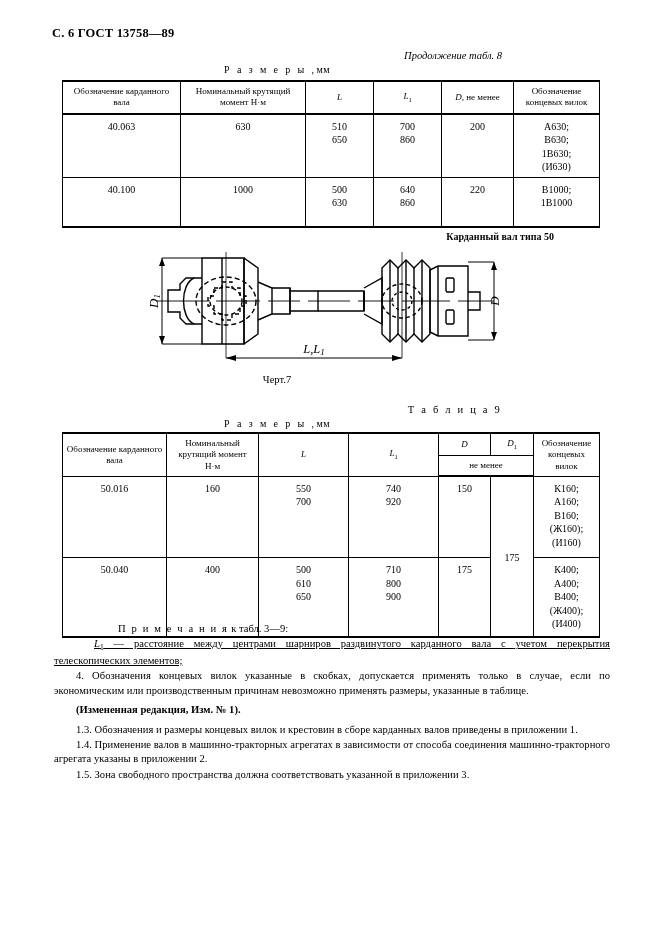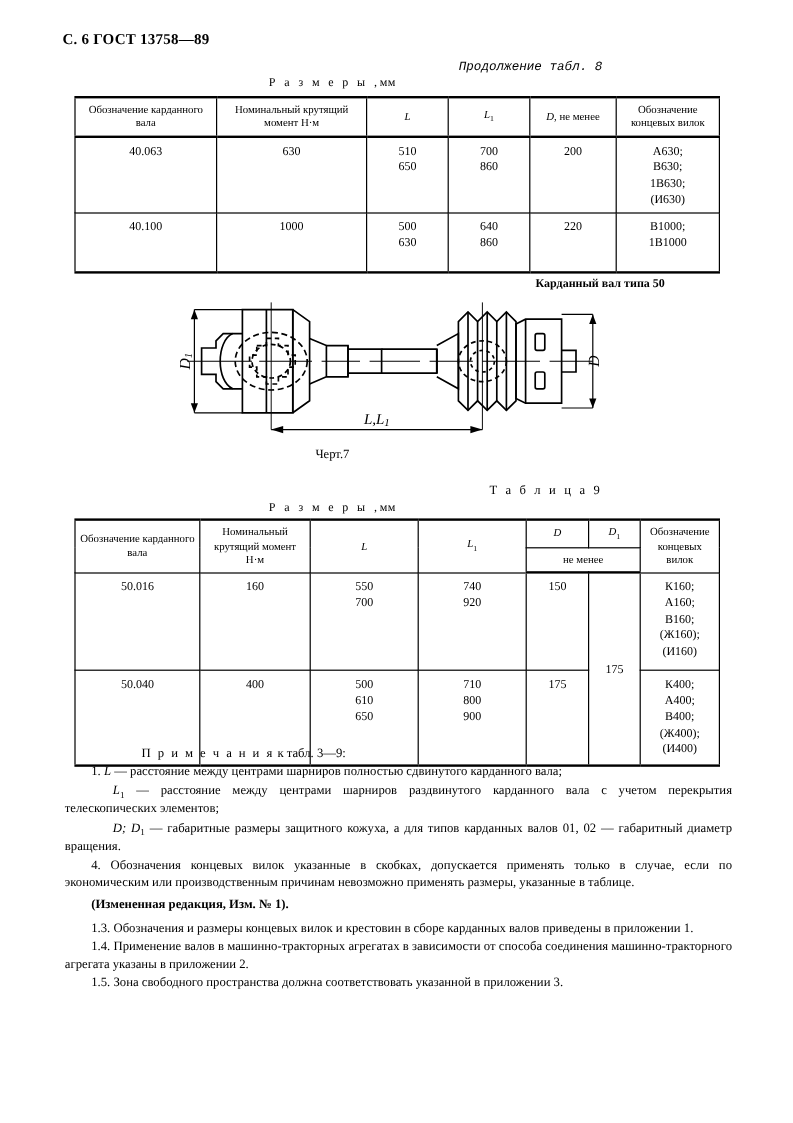--- a/index.html
+++ b/index.html
@@ -33,21 +33,20 @@
     letter-spacing: 0.2px;
     white-space: nowrap;
   }
   .cont-label {
     position: absolute;
     right: 52px;
     top: 50px;
     font-size: 10.5px;
     font-style: italic;
     white-space: nowrap;
-    font-family: Liberation Mono, monospace;
   }
   .table-label {
     position: absolute;
     right: 52px;
     font-size: 10.5px;
     letter-spacing: 2.2px;
     white-space: nowrap;
   }
   .dims-caption {
     position: absolute;
@@ -144,21 +143,21 @@
     top: 622px;
     width: 556px;
     font-size: 10.6px;
     line-height: 1.36;
     text-align: justify;
   }
   .notes p {
     margin: 0 0 1px 0;
   }
   .notes p.ind { text-indent: 22px; }
-  .notes p.ind2 { text-indent: 40px; }
+  .notes p.ind2 { text-indent: 40px; text-decoration: underline; }
   .notes .spaced { letter-spacing: 1.6px; margin-left: 42px; }
   .notes .bold { font-weight: bold; }
   .notes .mt { margin-top: 5px; }
 </style>
 </head>
 <body>
 
 <div class="page">
 
   <div class="page-header">С. 6 ГОСТ 13758—89</div>
@@ -349,25 +348,23 @@
         <td class="ml">710<br>800<br>900</td>
         <td>175</td>
         <td class="ml">К400;<br>А400;<br>В400;<br>(Ж400);<br>(И400)</td>
       </tr>
     </tbody>
   </table>
 
   <div class="notes">
     <p class="ind"><span class="spaced">П р и м е ч а н и я</span><span> к табл. 3—9:</span></p>
 
-    <p class="ind"><span>1. </span><span class="ital">L</span><span> — расстояние между центрами шарниров полностью сдвинутого карданного вала;</span></p>
 
     <p class="ind2"><span class="ital">L<span class="sub">1</span></span><span> — расстояние между центрами шарниров раздвинутого карданного вала с учетом перекрытия телескопических элементов;</span></p>
 
-    <p class="ind2"><span class="ital">D; D<span class="sub">1</span></span><span> — габаритные размеры защитного кожуха, а для типов карданных валов 01, 02 — габаритный диаметр вращения.</span></p>
 
     <p class="ind">4. Обозначения концевых вилок указанные в скобках, допускается применять только в случае, если по экономическим или производственным причинам невозможно применять размеры, указанные в таблице.</p>
 
     <p class="ind bold mt">(Измененная редакция, Изм. № 1).</p>
 
     <p class="ind mt">1.3.  Обозначения и размеры концевых вилок и крестовин в сборе карданных валов приведены в приложении 1.</p>
 
     <p class="ind">1.4.  Применение валов в машинно-тракторных агрегатах в зависимости от способа соединения машинно-тракторного агрегата указаны в приложении 2.</p>
 
     <p class="ind">1.5.  Зона свободного пространства должна соответствовать указанной в приложении 3.</p>

